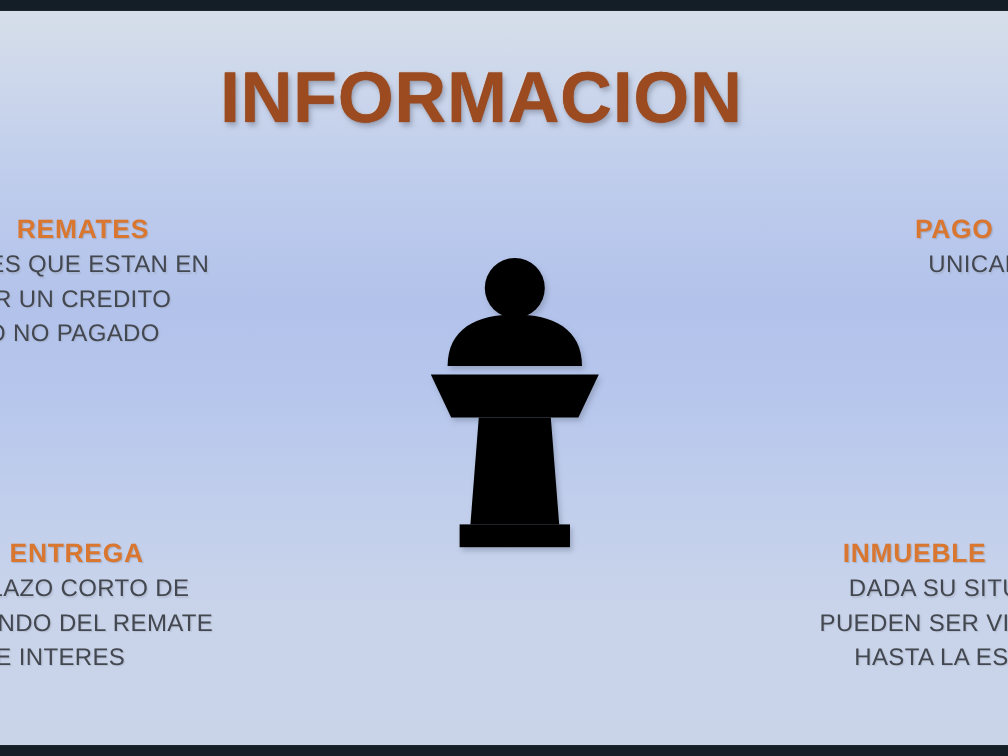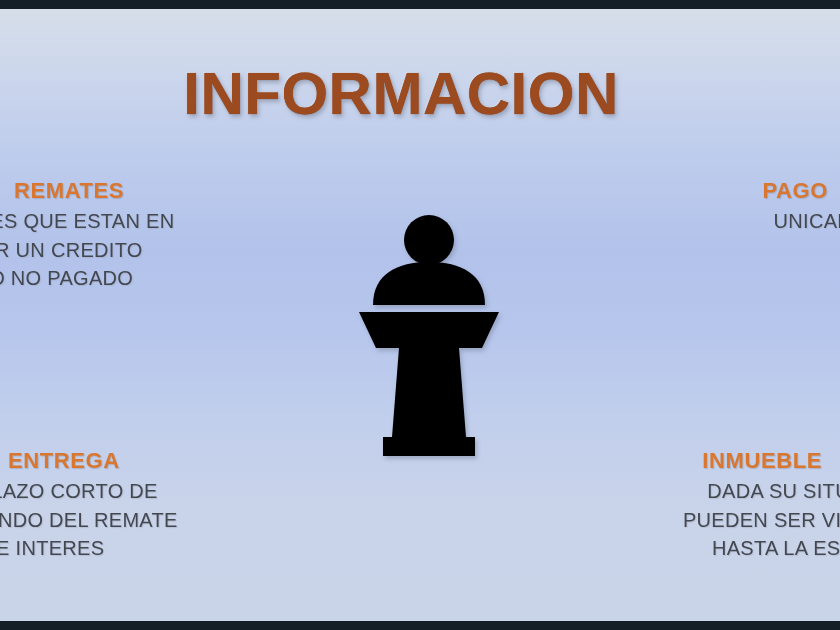--- a/index.html
+++ b/index.html
@@ -56,21 +56,20 @@
     font-size: 60px;
     font-weight: 700;
     letter-spacing: 0.5px;
     color: #9c4a20;
     text-shadow:
        0 0 1px #7d3a18,
        2px 3px 4px rgba(120,130,150,0.55),
        -1px -1px 0 rgba(255,255,255,0.35);
     z-index: 3;
     white-space: nowrap;
-    margin-top: 12px;
   }
 
   
   .block { position: absolute; z-index: 3; white-space: nowrap; }
 
   .block .heading {
     font-size: 22px;
     font-weight: 700;
     color: #d9762f;
     letter-spacing: 0.6px;

